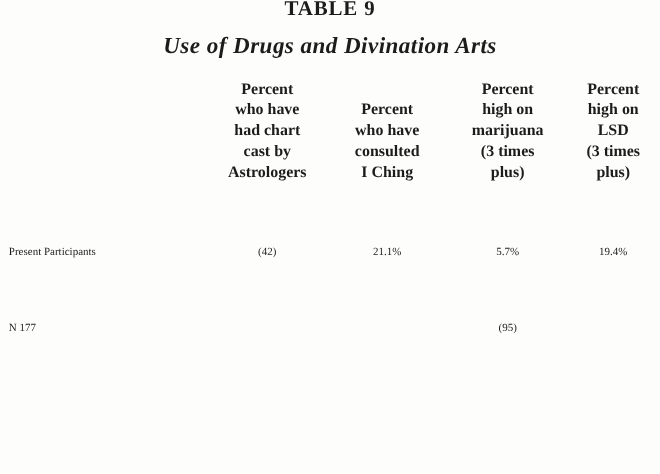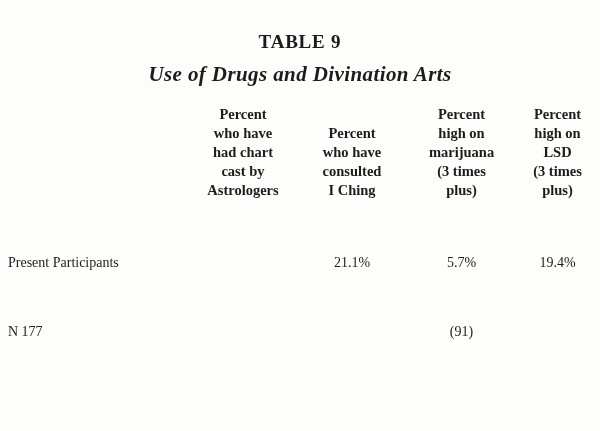--- a/index.html
+++ b/index.html
@@ -14,21 +14,20 @@
     color: #1c1c1c;
     overflow: hidden;
     -webkit-font-smoothing: antialiased;
   }
   .page {
     width: 600px;
     height: 431px;
     position: relative;
   }
   .title {
-    margin-top: 33px;
     text-align: center;
     font-size: 19px;
     font-weight: bold;
     letter-spacing: 0.8px;
     line-height: 17px;
   }
   .subtitle {
     margin-top: 11px;
     text-align: center;
     font-style: italic;
@@ -54,21 +53,21 @@
     white-space: pre-wrap;
   }
   .header-row {
     margin-top: 18px;
     align-items: end;
     font-weight: bold;
     font-size: 14.5px;
     line-height: 19px;
   }
   .data-row {
-    font-size: 14px;
+    font-size: 10px;
     line-height: 23px;
   }
   .data-row.first { margin-top: 5px; }
   .data-row.second { margin-top: 6px; }
 </style>
 </head>
 <body>
 
 <div class="page">
 
@@ -97,27 +96,28 @@
 (3 times
 plus)</div>
   </div>
 
   <div class="grid data-row first">
     <div class="label-cell">
       <div>Present Participants</div>
       <div>N 177</div>
     </div>
     <div class="cell">
+      <div>(42)</div>
     </div>
     <div class="cell">
       <div>21.1%</div>
     </div>
     <div class="cell">
       <div>5.7%</div>
-      <div>(91)</div>
+      <div>(95)</div>
     </div>
     <div class="cell">
       <div>19.4%</div>
     </div>
   </div>
 
   <div class="grid data-row second">
     <div class="label-cell">
       
       

